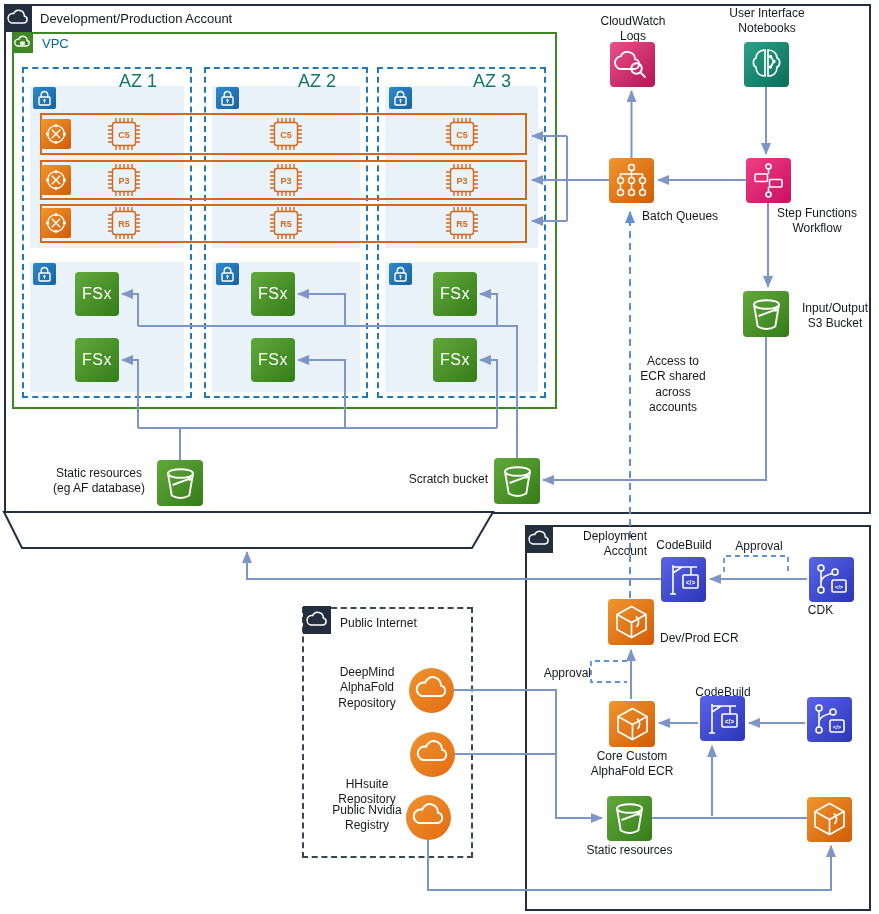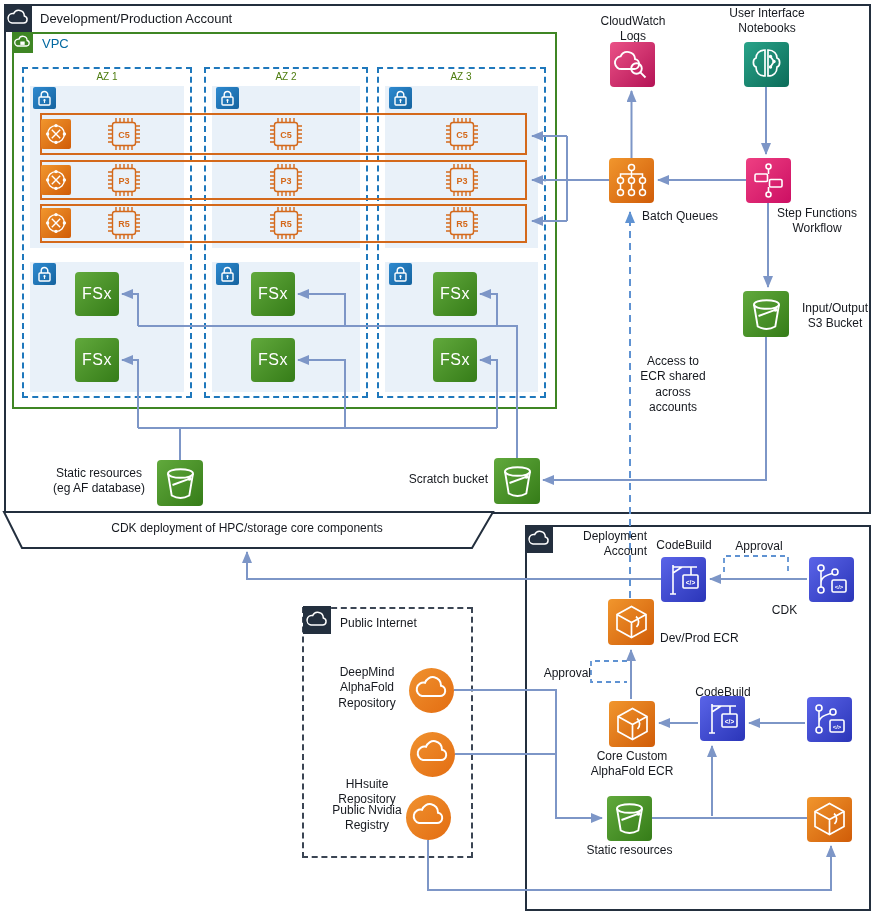--- a/index.html
+++ b/index.html
@@ -5,21 +5,21 @@
   html,body{margin:0;padding:0;background:#fff}
   .stage{position:relative;width:879px;height:914px;background:#fff;
          font-family:"Liberation Sans",sans-serif;color:#16191f;overflow:hidden}
   .acct{position:absolute;border:2px solid #232f3e;box-sizing:border-box;z-index:1}
   .hdr{position:absolute;width:28px;height:28px;background:#232f3e;display:flex;
        align-items:center;justify-content:center;z-index:5}
   .vpcb{position:absolute;border:2px solid #3f8624;box-sizing:border-box;z-index:1}
   .vpch{position:absolute;width:21px;height:21px;background:#3f8624;display:flex;
         align-items:center;justify-content:center;z-index:5}
   .az{position:absolute;border:2px dashed #1f78bc;box-sizing:border-box;z-index:1}
-  .azl{position:absolute;font-size:10px;color:#4d7c0f;text-align:center;z-index:5}
+  .azl{position:absolute;font-size:18px;color:#0f766e;text-align:right;z-index:5}
   .sub{position:absolute;background:#e9f1f9;z-index:0}
   .row{position:absolute;border:2px solid #d4691b;box-sizing:border-box;z-index:2}
   .lock{position:absolute;width:23px;height:22px;border-radius:2px;z-index:5;
         background:linear-gradient(135deg,#2e8ad0,#15639f);
         display:flex;align-items:center;justify-content:center}
   .icon{position:absolute;display:flex;align-items:center;justify-content:center;
         border-radius:4px;box-sizing:border-box;z-index:6}
   .g-green{background:linear-gradient(135deg,#61a93c,#357c18)}
   .g-orange{background:linear-gradient(135deg,#f1962d,#d05c08)}
   .g-pink{background:linear-gradient(135deg,#ea5287,#b41355)}
@@ -381,21 +381,20 @@
         </g>
         <circle cx="31.5" cy="17.8" r="2" fill="#fff"></circle>
       </svg>
   </div>
   <div class="lbl" style="left:40px;top:466px;width:118px">Static resources
 (eg AF database)</div>
 
   <svg class="banner" width="497" height="39">
       <polygon points="3,1 492,1 471,37 21,37" fill="#fff" stroke="#232f3e" stroke-width="2"></polygon>
     </svg>
-  <div class="lbl nw" style="left:101px;top:521px;width:292px;z-index:6">CDK deployment of HPC/storage core components</div>
 
   <div class="acct" style="left:525px;top:525px;width:346px;height:386px"></div>
   <div class="hdr" style="left:525px;top:525px">
     <svg width="28" height="28" viewBox="0 0 28 28">
         <path d="M8,19 h11.5 a3.6,3.6 0 0 0 0.8,-7.1 A5.6,5.6 0 0 0 9.6,9.6 A4.3,4.3 0 0 0 8,19 Z" stroke="#fff" stroke-width="1.5" fill="none"></path>
       </svg>
   </div>
   <div class="lbl left" style="left:559px;top:529px;width:88px">Deployment
 Account</div>
 
@@ -416,21 +415,21 @@
         <g stroke="#fff" stroke-width="1.6" fill="none">
           <circle cx="12" cy="11" r="3"></circle>
           <circle cx="12" cy="33" r="3"></circle>
           <circle cx="26" cy="15" r="3"></circle>
           <path d="M12,14 V30 M12,26 C12,20 17.5,18.3 23,16.6"></path>
           <rect x="23" y="23" width="14" height="12" rx="1.5"></rect>
         </g>
         <text x="30" y="31.5" text-anchor="middle" font-size="6" font-weight="bold" fill="#fff">&lt;/&gt;</text>
       </svg>
   </div>
-  <div class="lbl nw" style="left:762px;top:603px;width:45px">CDK</div>
+  <div class="lbl nw" style="left:798px;top:603px;width:45px">CDK</div>
 
   <div class="icon g-orange" style="left:608px;top:599px;width:46px;height:46px">
     <svg width="45" height="45" viewBox="0 0 45 45">
         <g stroke="#fff" stroke-width="1.7" fill="none">
           <path d="M22.5,6.5 L37,14.5 V29.5 L22.5,37.5 L8,29.5 V14.5 Z M8,14.5 L22.5,22.5 L37,14.5 M22.5,22.5 V37.5"></path>
           <path d="M27,16.5 a7,7 0 0 1 .5,10.5"></path>
         </g>
       </svg>
   </div>
   <div class="lbl nw left" style="left:660px;top:631px">Dev/Prod ECR</div>

